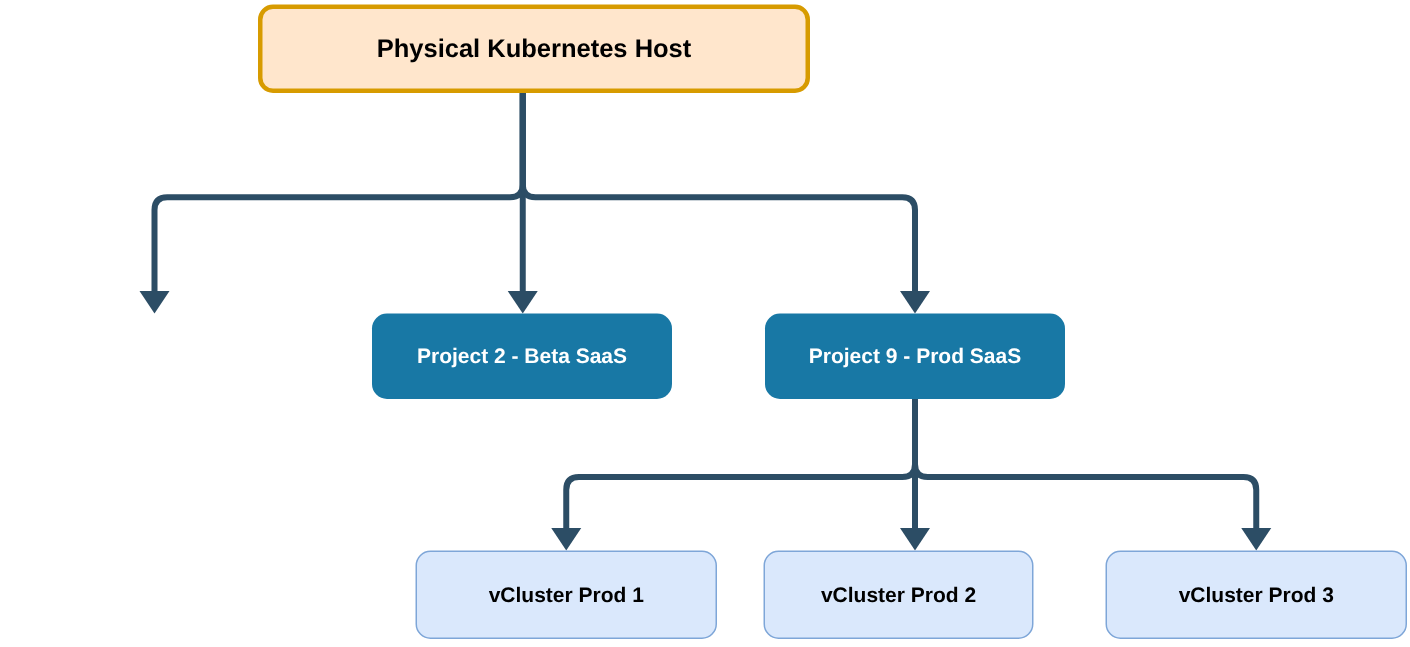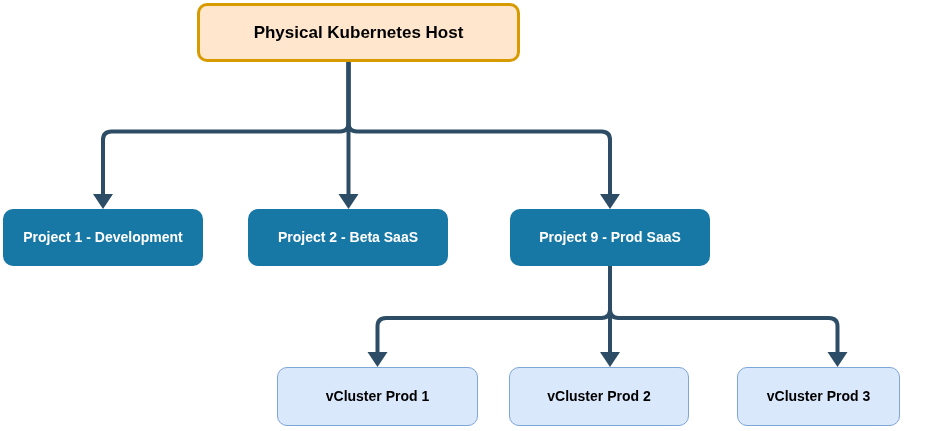--- a/index.html
+++ b/index.html
@@ -36,21 +36,21 @@
     display: flex;
     align-items: center;
     justify-content: center;
     text-align: center;
     box-sizing: border-box;
     border-radius: 10px;
     font-weight: bold;
     line-height: 1.15;
   }
   .node-root {
-    left: 197px; top: 3px; width: 323px; height: 59px;
+    left: 172px; top: 3px; width: 368px; height: 59px;
     background: var(--root-fill, #FFE6CC);
     border: 3px solid var(--root-border, #D79B00);
     color: #000000;
     font-size: 17px;
   }
   .node-project {
     top: 209px; height: 57px;
     background: var(--project-fill, #1878A5);
     color: var(--project-text, #ffffff);
     font-size: 14px;
@@ -60,21 +60,21 @@
   .node-project-3 { left: 510px; width: 200px; }
   .node-vcluster {
     top: 367px; height: 59px;
     background: var(--vcluster-fill, #DAE8FC);
     border: 1.5px solid var(--vcluster-border, #7EA6D8);
     color: var(--vcluster-text, #000000);
     font-size: 14px;
   }
   .node-vcluster-1 { left: 277px; width: 201px; }
   .node-vcluster-2 { left: 509px; width: 180px; }
-  .node-vcluster-3 { left: 737px; width: 163px; }
+  .node-vcluster-3 { left: 737px; width: 201px; }
 </style>
 </head>
 <body>
 
 <div class="canvas">
 
   <svg class="edges" width="940" height="431" viewBox="0 0 940 431">
 
     <path class="edge" d="M348.5 62 V123 Q348.5 131.5 340 131.5 H111.5 Q103 131.5 103 140 V195"></path>
     <polygon class="arrow" points="93,194 113,194 103,209"></polygon>
@@ -92,23 +92,20 @@
     <polygon class="arrow" points="600,352 620,352 610,367"></polygon>
 
     <path class="edge" d="M610 266 V309.5 Q610 318 618.5 318 H829 Q837.5 318 837.5 326.5 V353"></path>
     <polygon class="arrow" points="827.5,352 847.5,352 837.5,367"></polygon>
   </svg>
 
   <div class="node node-root">
     <span>Physical Kubernetes Host</span>
   </div>
 
-  <div class="node node-project node-project-1">
-    <span>Project 1 - Development</span>
-  </div>
   <div class="node node-project node-project-2">
     <span>Project 2 - Beta SaaS</span>
   </div>
   <div class="node node-project node-project-3">
     <span>Project 9 - Prod SaaS</span>
   </div>
 
   <div class="node node-vcluster node-vcluster-1">
     <span>vCluster Prod 1</span>
   </div>

